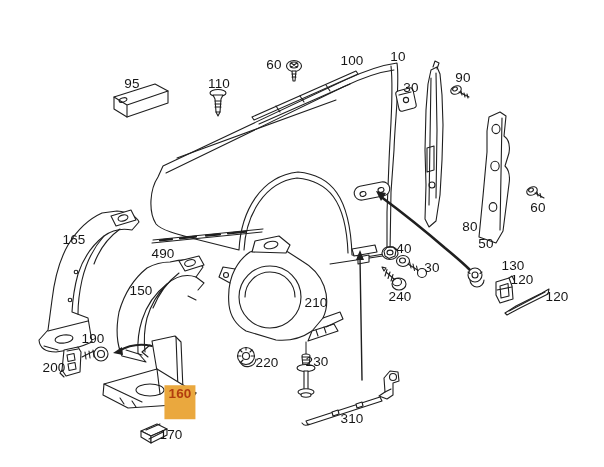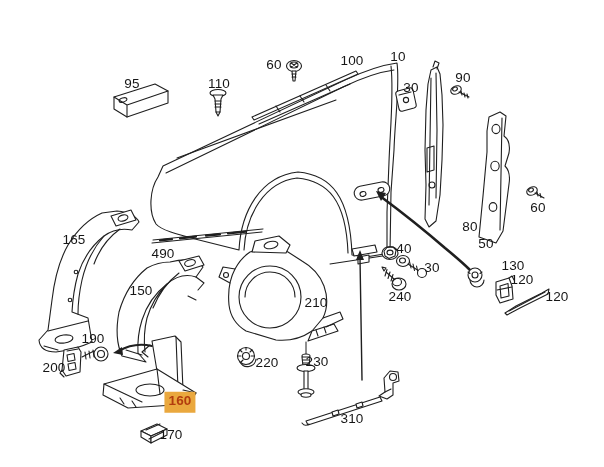--- a/index.html
+++ b/index.html
@@ -16,21 +16,21 @@
   }
   .stage svg{position:absolute;left:0;top:0;}
   .art{stroke:var(--line);stroke-width:1.1;fill:none;stroke-linejoin:round;stroke-linecap:round;}
   .lbl{
     position:absolute;transform:translate(-50%,-50%);
     font-size:13.5px;color:var(--label-text);letter-spacing:.2px;
     white-space:nowrap;line-height:1;user-select:none;cursor:default;
   }
   .lbl.hl{
     background:var(--highlight-bg);color:var(--highlight-fg);
-    padding:2px 4px 5px 4px;font-weight:bold;
+    padding:2px 4px 18px 4px;font-weight:bold;
   }
 </style>
 </head>
 <body>
 
 <div class="stage">
 
   <svg width="604" height="467" viewBox="0 0 604 467">
     <g class="art" style="stroke:var(--line)">
 

